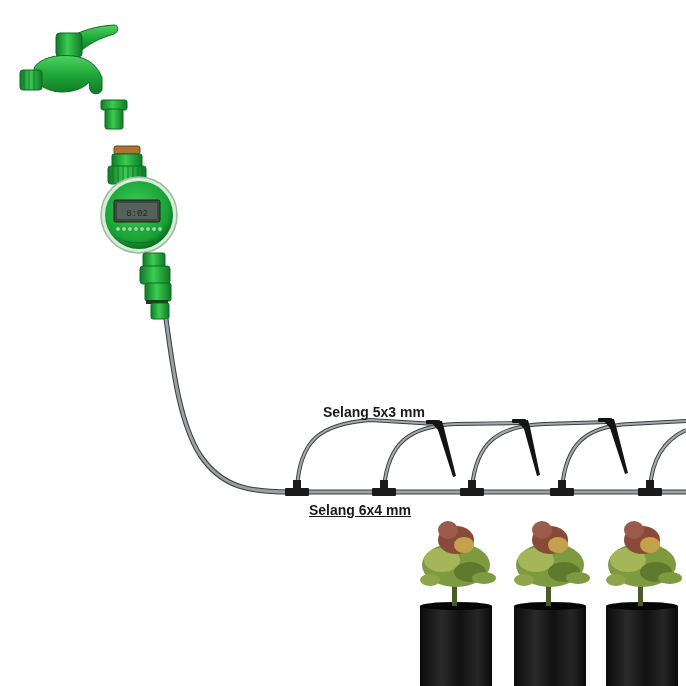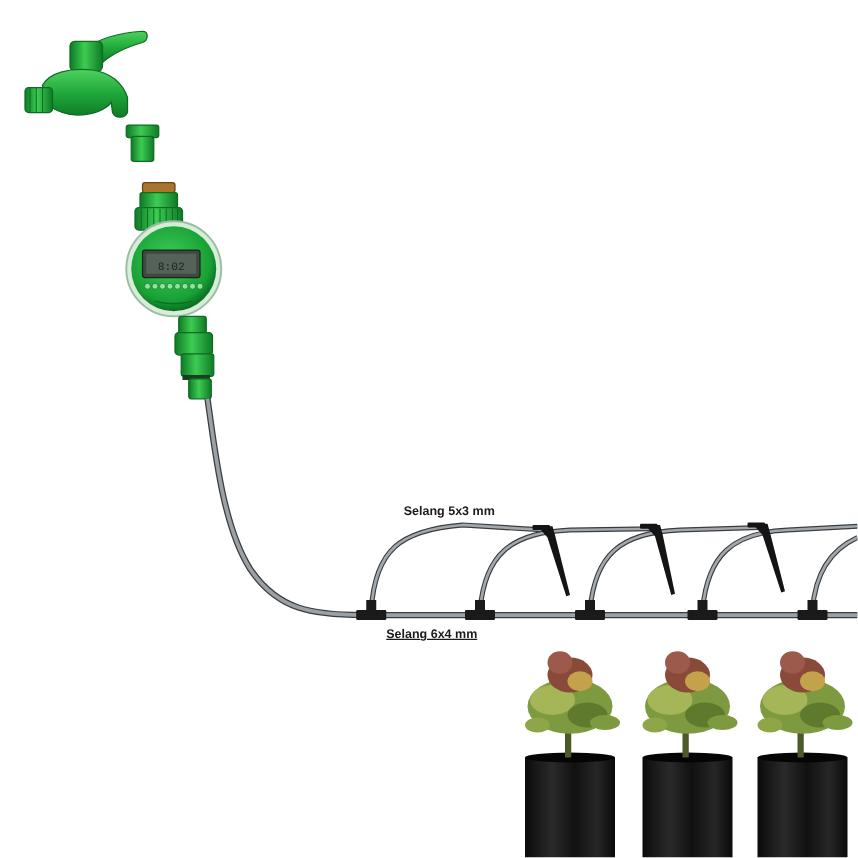--- a/index.html
+++ b/index.html
@@ -1,18 +1,18 @@
 <!DOCTYPE html>
 <html><head>
 <meta charset="utf-8">
 <style>
   html, body { margin: 0; padding: 0; background: #ffffff; }
   body { width: 686px; height: 686px; overflow: hidden; position: relative; font-family: "Liberation Sans", sans-serif; }
   #stage { position: absolute; left: 0; top: 0; width: 686px; height: 686px; }
-  .label { position: absolute; font-family: "Liberation Sans", sans-serif; font-weight: bold; font-size: 10px; color: #1a1a1a; white-space: nowrap; }
+  .label { position: absolute; font-family: "Liberation Sans", sans-serif; font-weight: bold; font-size: 14px; color: #1a1a1a; white-space: nowrap; }
   #label-5x3 { left: 323px; top: 404px; }
   #label-6x4 { left: 309px; top: 502px; text-decoration: underline; }
 </style>
 </head>
 <body>
 
 <div id="stage">
 <svg width="686" height="686" viewBox="0 0 686 686" xmlns="http://www.w3.org/2000/svg">
   <defs>
     <linearGradient id="gGreen" x1="0" y1="0" x2="0" y2="1">

